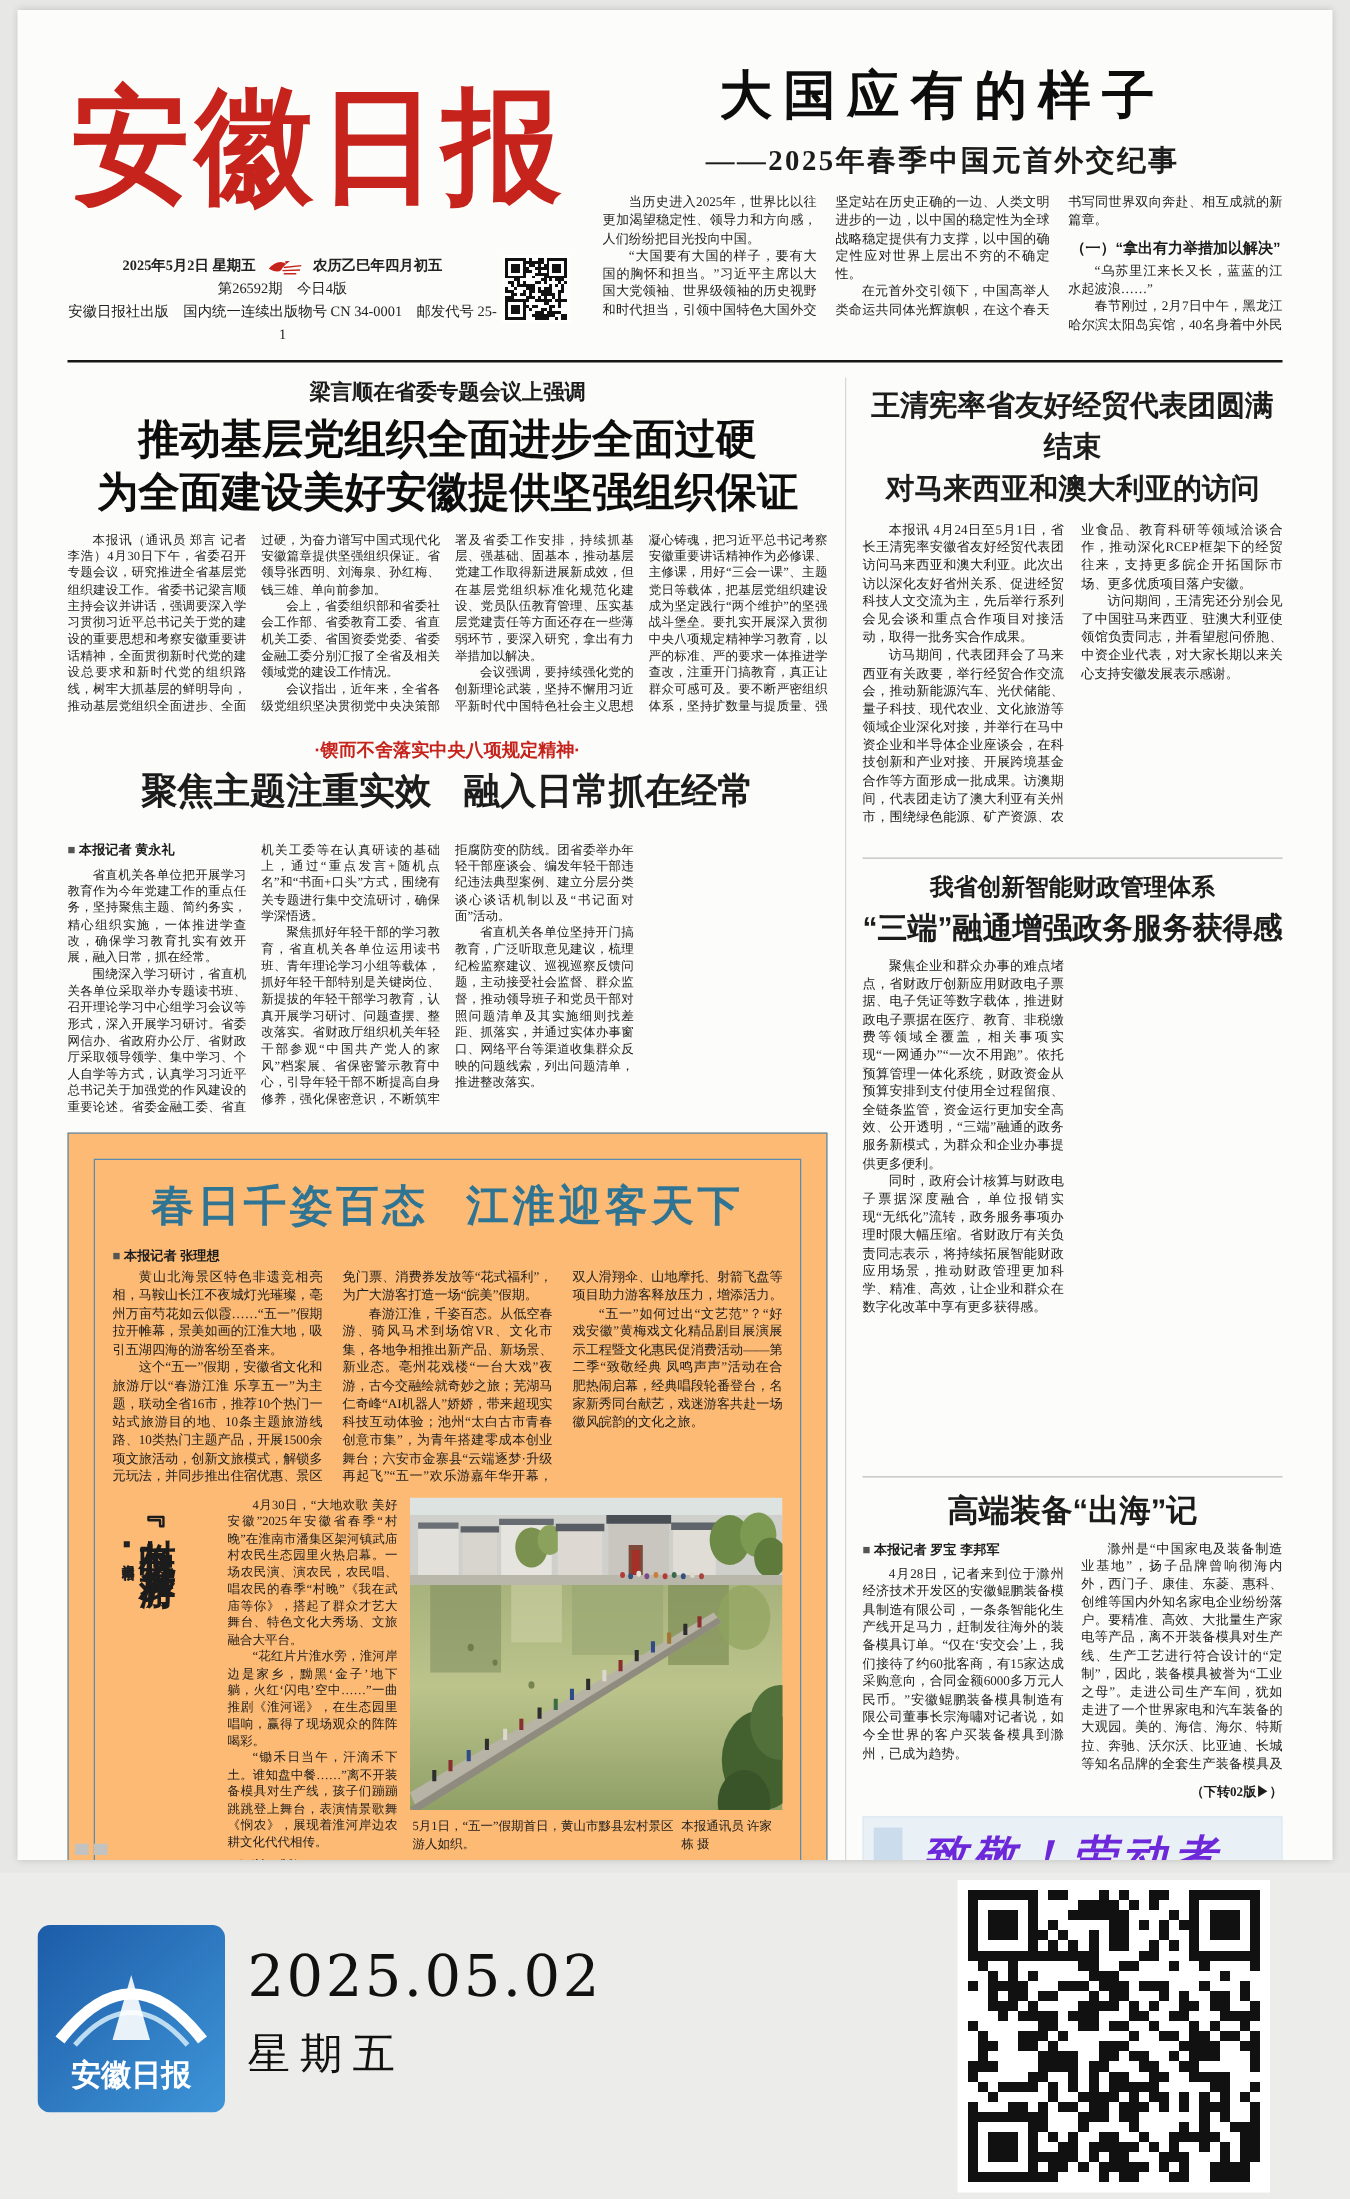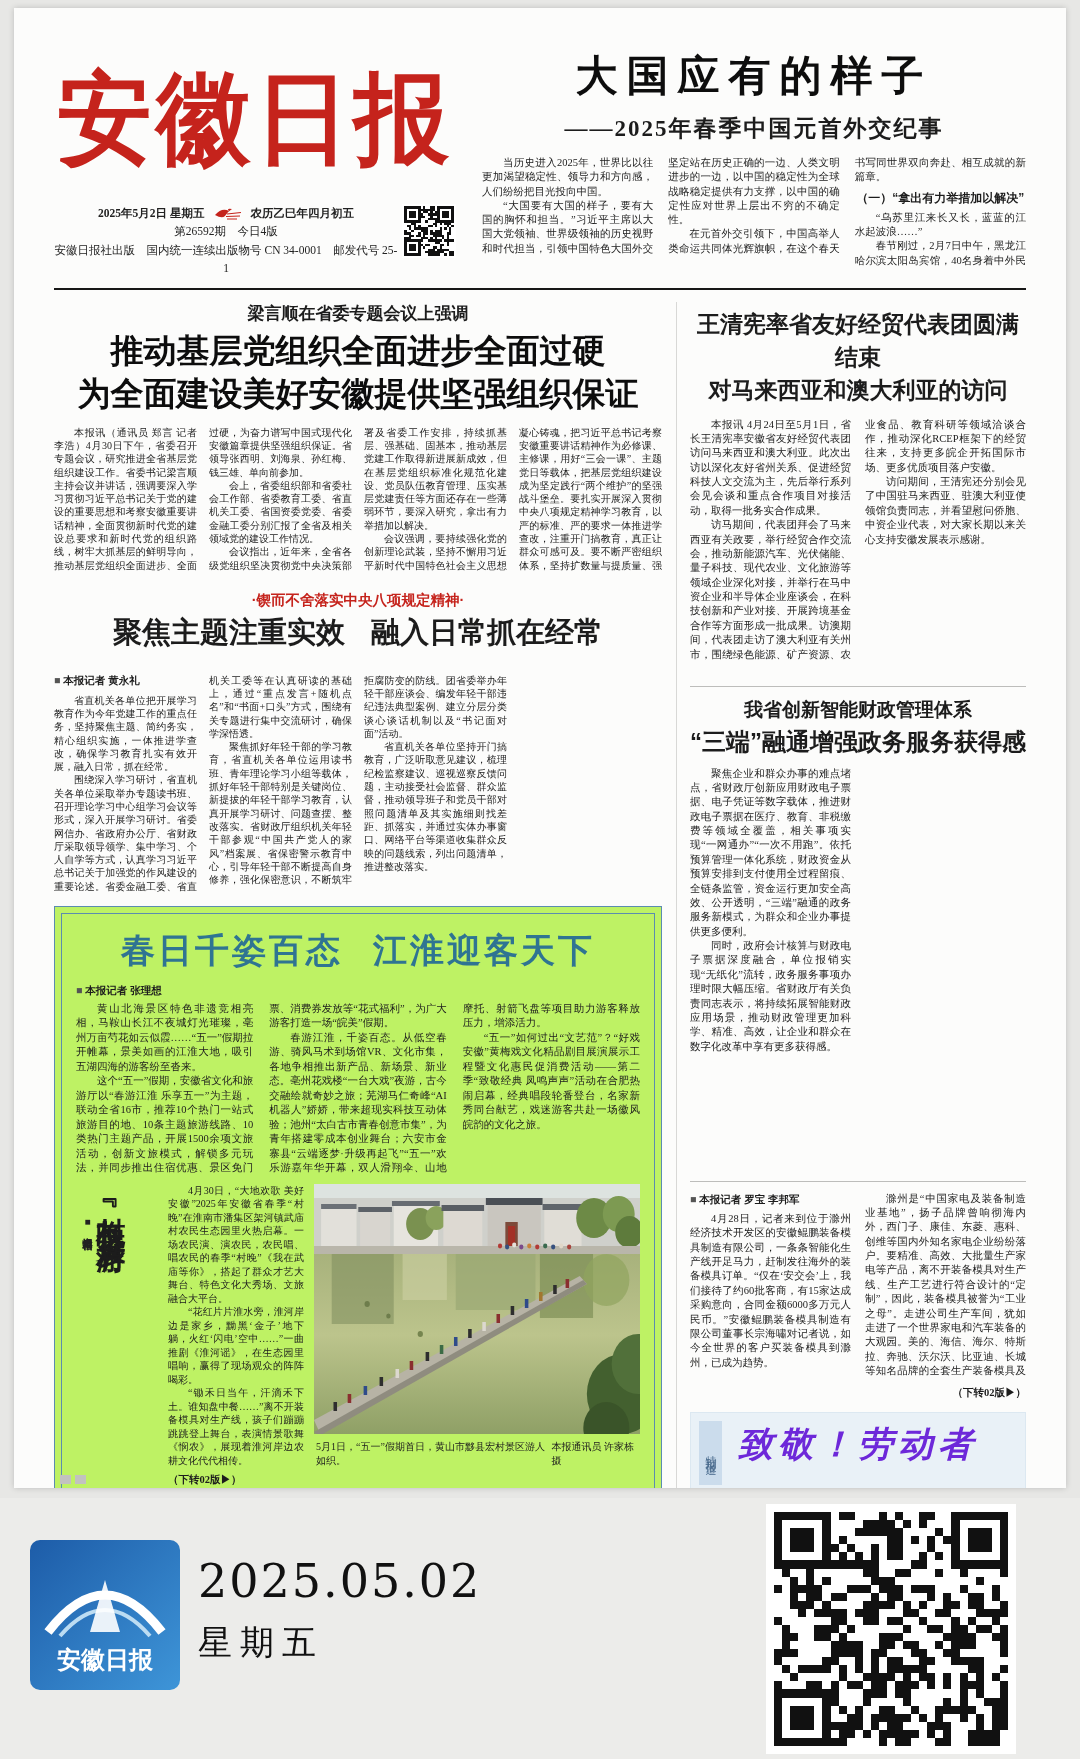--- a/index.html
+++ b/index.html
@@ -36,21 +36,21 @@
   .lead-body { margin-top:10px; column-count:4; column-gap:12px; height:152px; font-size:10px; line-height:1.33; }
 
   .red-kicker { color:#c5231c; font-weight:bold; font-size:14.5px; margin:13px 0 3px; font-family:"Liberation Sans", sans-serif;text-align:center; }
   .focus-h { font-size:29px; font-weight:900; text-align:center; font-family:"Liberation Sans", sans-serif; }
   .focus-h .gap { display:inline-block; width:26px; }
   .focus-body { margin-top:21px; column-count:4; column-gap:12px; height:222px; font-size:10px; line-height:1.33; }
   .byline { font-size:10.5px; font-weight:bold; font-family:"Liberation Sans", sans-serif; margin-bottom:6px; }
   .byline .sq { color:#555; }
 
   
-  .feature-outer { margin-top:10px; border:1px solid #5b8cb0; padding:6px; background:#bef264; }
+  .feature-outer { margin-top:10px; border:1px solid #5b8cb0; padding:20px; background:#fdba74; }
   .feature-inner { border:1px solid #5b8cb0; padding:14px 14px 8px; position:relative; }
   .f-title { text-align:center; font-size:34px; font-weight:bold; color:#2f7492; letter-spacing:3px; font-family:"DejaVu Serif", serif; }
   .f-title .gap { display:inline-block; width:30px; }
   .f-byline { margin:10px 0 4px; }
   .f-intro { column-count:3; column-gap:16px; height:176px; font-size:10.5px; line-height:1.38; }
   .f-bottom { display:flex; margin-top:6px; }
   .v-block { width:86px; flex:none; display:flex; justify-content:flex-start; padding-top:6px; }
   .v-title { writing-mode:vertical-rl; font-size:29px; font-weight:900; font-family:"Liberation Sans", sans-serif; line-height:1.15; letter-spacing:4px; height:258px; }
   .v-byline { writing-mode:vertical-rl; font-size:10px; font-weight:bold; margin-left:4px; padding-top:26px; color:#222; }
   .mini-col { width:136px; flex:none; margin:0 10px 0 6px; font-size:10px; line-height:1.35; text-align:justify; }
@@ -441,20 +441,21 @@
 
       <div class="fiscal-h1">我省创新智能财政管理体系</div>
       <div class="fiscal-h2">“三端”融通增强政务服务获得感</div>
       <div class="fiscal-body body-cols">
         <p>聚焦企业和群众办事的难点堵点，省财政厅创新应用财政电子票据、电子凭证等数字载体，推进财政电子票据在医疗、教育、非税缴费等领域全覆盖，相关事项实现“一网通办”“一次不用跑”。依托预算管理一体化系统，财政资金从预算安排到支付使用全过程留痕、全链条监管，资金运行更加安全高效、公开透明，“三端”融通的政务服务新模式，为群众和企业办事提供更多便利。</p>
         <p>同时，政府会计核算与财政电子票据深度融合，单位报销实现“无纸化”流转，政务服务事项办理时限大幅压缩。省财政厅有关负责同志表示，将持续拓展智能财政应用场景，推动财政管理更加科学、精准、高效，让企业和群众在数字化改革中享有更多获得感。</p>
       </div>
 
       <div class="divider"></div>
 
+      <div class="equip-h">高端装备“出海”记</div>
       <div class="equip-body body-cols">
         <div class="byline"><span class="sq">■</span> <span>本报记者 罗宝 李邦军</span></div>
         <p>4月28日，记者来到位于滁州经济技术开发区的安徽鲲鹏装备模具制造有限公司，一条条智能化生产线开足马力，赶制发往海外的装备模具订单。“仅在‘安交会’上，我们接待了约60批客商，有15家达成采购意向，合同金额6000多万元人民币。”安徽鲲鹏装备模具制造有限公司董事长宗海嘯对记者说，如今全世界的客户买装备模具到滁州，已成为趋势。</p>
         <p>滁州是“中国家电及装备制造业基地”，扬子品牌曾响彻海内外，西门子、康佳、东菱、惠科、创维等国内外知名家电企业纷纷落户。要精准、高效、大批量生产家电等产品，离不开装备模具对生产线、生产工艺进行符合设计的“定制”，因此，装备模具被誉为“工业之母”。走进公司生产车间，犹如走进了一个世界家电和汽车装备的大观园。美的、海信、海尔、特斯拉、奔驰、沃尔沃、比亚迪、长城等知名品牌的全套生产装备模具及高端智能CNC折弯钣金装备、自动换模发泡装备、汽车内饰成型设备、汽车座椅发泡设备等，都从这里产生。</p>
       </div>
       <div class="cont-right">（下转02版▶）</div>
 
       <div class="banner">
         <div class="banner-label">特别报道</div>
         <div class="banner-main">

